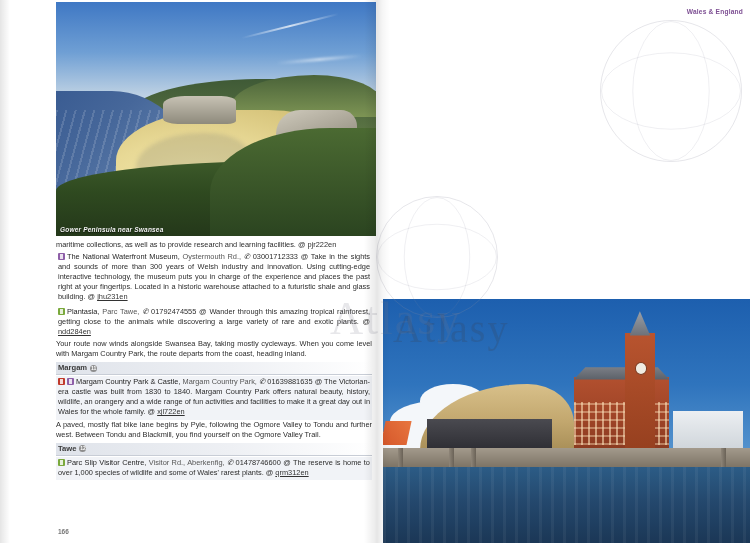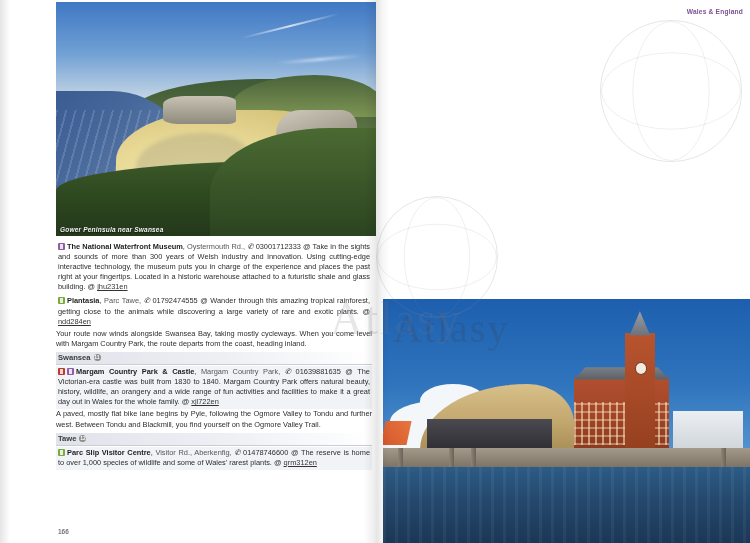--- a/index.html
+++ b/index.html
@@ -148,21 +148,21 @@
   }
   .place .num{
     display:inline-block;width:7px;height:7px;line-height:7px;
     border-radius:50%;background:#8d8d8d;color:#fff;font-size:5px;
     text-align:center;vertical-align:middle;margin-left:3px;font-weight:bold;
   }
 
   
   .poi{margin:1px 0 0 0;padding:1px 2px 2px 2px;background:#f1f3f7;}
   .poi.plain{background:transparent;}
-  .poi .name{font-weight:bold;color:#1d1d1d;}
+  .poi .name{font-weight:normal;color:#1d1d1d;}
   .poi .addr{color:#555;}
   .ico{
     display:inline-block;width:7px;height:7px;vertical-align:-1px;
     margin-right:2px;border-radius:1px;position:relative;
   }
   .ico.museum{background:#8e5fa8;}
   .ico.nature{background:#7aa93c;}
   .ico.castle{background:#c0392b;}
   .ico.museum:after,.ico.info:after,.ico.nature:after,.ico.castle:after{
     content:"";position:absolute;left:2px;top:1px;width:3px;height:5px;
@@ -195,33 +195,34 @@
       <div class="beach-sandwet"></div>
       <div class="beach-cliff2"></div>
       <div class="beach-cliff"></div>
       <div class="beach-grass"></div>
       <div class="beach-grass2"></div>
       <div class="caption">Gower Peninsula near Swansea</div>
     </div>
 
     <div class="col col-left">
 
+      <p class="para">maritime collections, as well as to provide research and learning facilities. @ pjr222en</p>
 
       <div class="poi plain">
         <span class="ico museum"></span><span class="name">The National Waterfront Museum</span>, <span class="addr">Oystermouth Rd.,</span> <span class="phone">✆</span> <span>03001712333</span> <span class="at">@</span> <span>Take in the sights and sounds of more than 300 years of Welsh industry and innovation. Using cutting-edge interactive technology, the museum puts you in charge of the experience and places the past right at your fingertips. Located in a historic warehouse attached to a futuristic shale and glass building.</span> <span class="at">@</span> <span class="code">jhu231en</span>
       </div>
 
       <div class="poi plain">
         <span class="ico nature"></span><span class="name">Plantasia</span>, <span class="addr">Parc Tawe,</span> <span class="phone">✆</span> <span>01792474555</span> <span class="at">@</span> <span>Wander through this amazing tropical rainforest, getting close to the animals while discovering a large variety of rare and exotic plants.</span> <span class="at">@</span> <span class="code">ndd284en</span>
       </div>
 
       <p class="para">Your route now winds alongside Swansea Bay, taking mostly cycleways. When you come level with Margam Country Park, the route departs from the coast, heading inland.</p>
 
       <div class="place">
-        <span>Swansea</span><span class="num">11</span>
+        <span>Margam</span><span class="num">11</span>
       </div>
       <div class="poi">
         <span class="ico castle"></span><span class="ico museum"></span><span class="name">Margam Country Park &amp; Castle</span>, <span class="addr">Margam Country Park,</span> <span class="phone">✆</span> <span>01639881635</span> <span class="at">@</span> <span>The Victorian-era castle was built from 1830 to 1840. Margam Country Park offers natural beauty, history, wildlife, an orangery and a wide range of fun activities and facilities to make it a great day out in Wales for the whole family.</span> <span class="at">@</span> <span class="code">xjl722en</span>
       </div>
       <p class="para">A paved, mostly flat bike lane begins by Pyle, following the Ogmore Valley to Tondu and further west. Between Tondu and Blackmill, you find yourself on the Ogmore Valley Trail.</p>
 
       <div class="place">
         <span>Tawe</span><span class="num">12</span>
       </div>
       <div class="poi">

